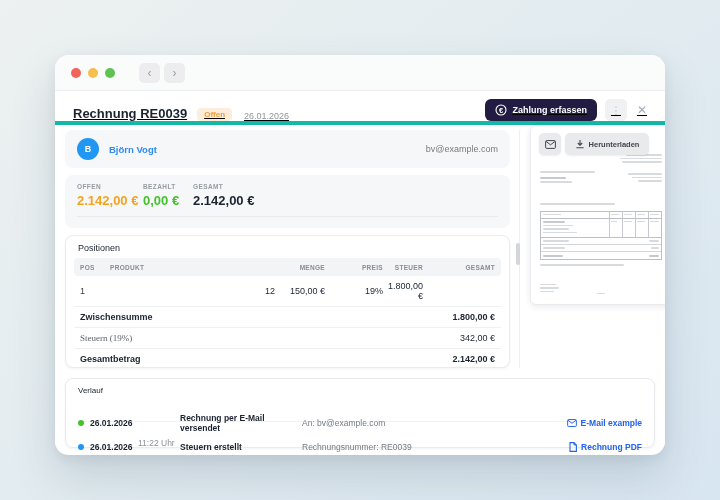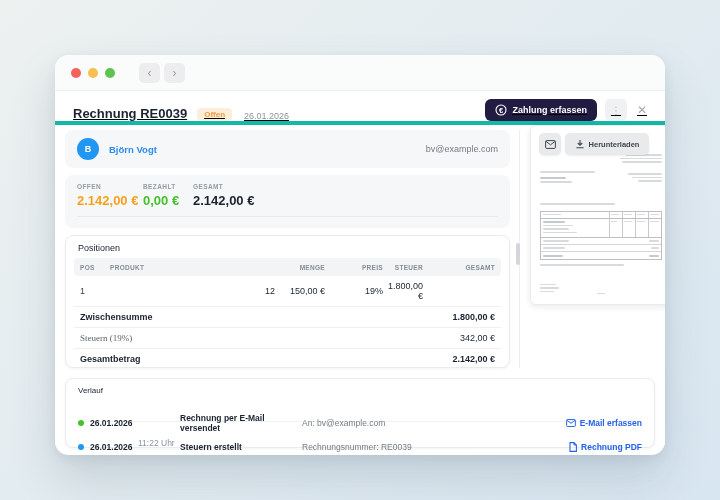--- a/index.html
+++ b/index.html
@@ -342,21 +342,21 @@
           <span class="dot green"></span>
           <span class="h-date">26.01.2026</span>
           <span class="h-time">11:22 Uhr</span>
           <span class="h-event">Rechnung per E-Mail versendet</span>
           <span class="h-detail">An: bv@example.com</span>
           <span class="h-action">
             <svg width="10" height="8" viewBox="0 0 11 9">
               <rect x="0.6" y="0.6" width="9.8" height="7.8" rx="1" fill="none" stroke="#2563eb" stroke-width="1.1"></rect>
               <path d="M1 1.4 5.5 4.8 10 1.4" fill="none" stroke="#2563eb" stroke-width="1.1"></path>
             </svg>
-            <span>E-Mail erfassen</span>
+            <span>E-Mail example</span>
           </span>
         </div>
         <div class="h-row">
           <span class="dot blue"></span>
           <span class="h-date">26.01.2026</span>
           <span class="h-time">09:20 Uhr</span>
           <span class="h-event">Steuern erstellt</span>
           <span class="h-detail">Rechnungsnummer: RE0039</span>
           <span class="h-action">
             <svg width="8" height="10" viewBox="0 0 8 10">

